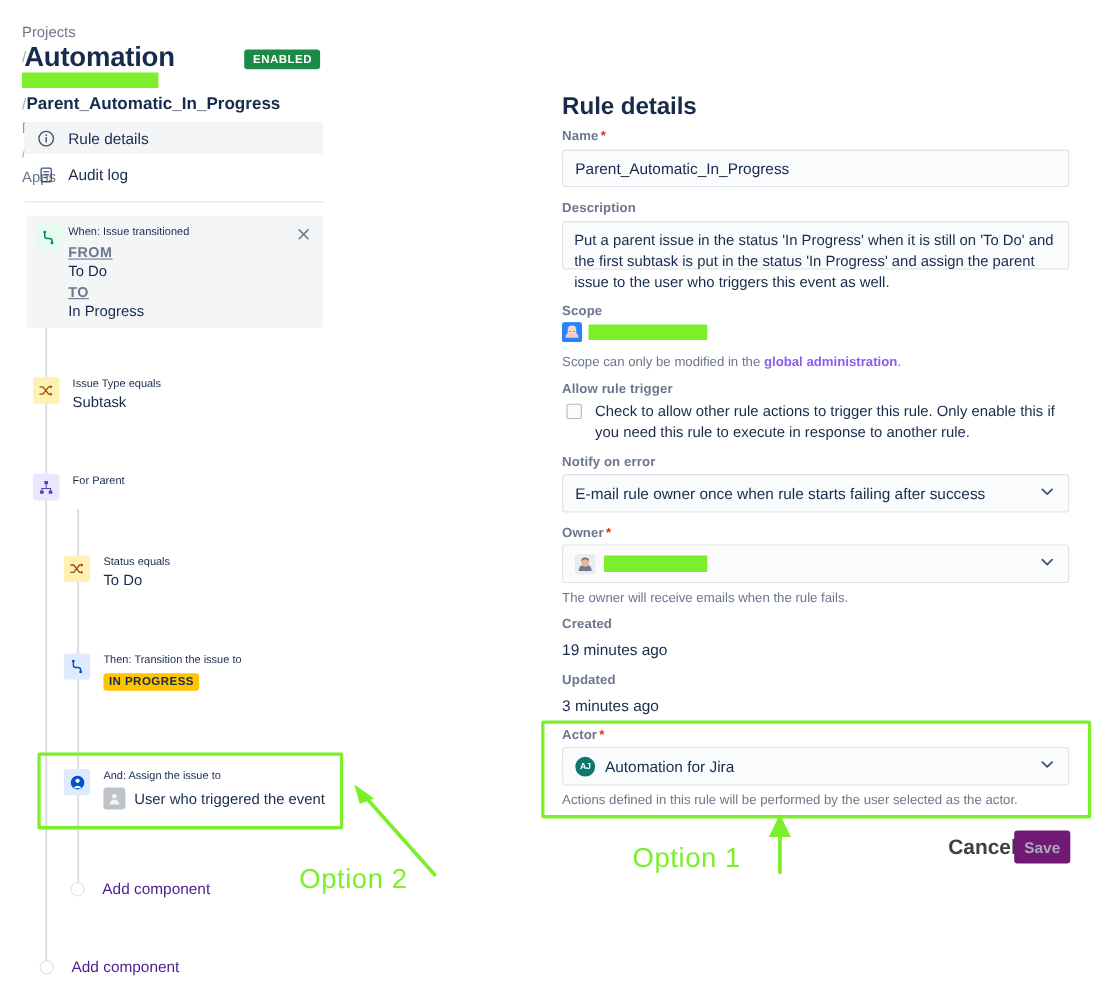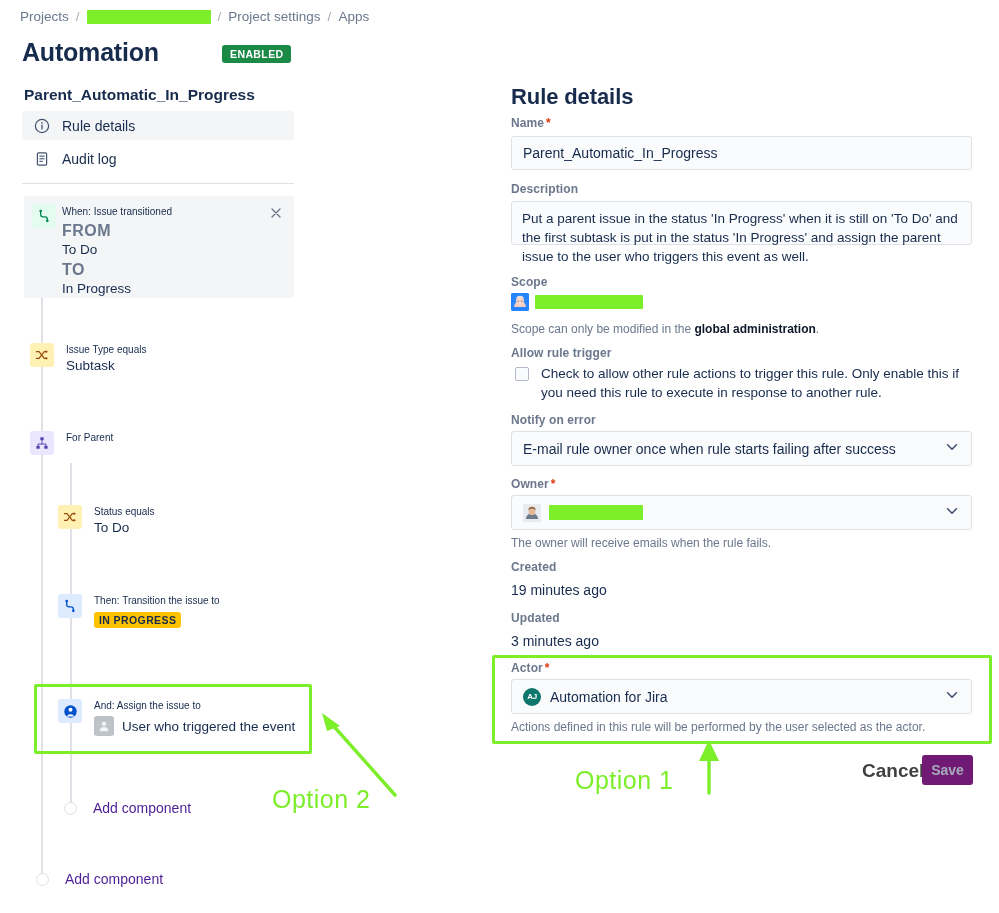--- a/index.html
+++ b/index.html
@@ -9,23 +9,23 @@
     background: #ffffff;
     font-family: "Liberation Sans", sans-serif;
     color: #172B4D;
     position: relative;
     overflow: hidden;
     -webkit-font-smoothing: antialiased;
   }
 
   
   .breadcrumb {
-    position: absolute; left: 20px; top: 9px;
-    display: flex; align-items: center; gap: 7px;
-    font-size: 13.5px; color: #6B778C;
+    position: absolute; left: 20px; top: 22px;
+    display: flex; gap: 7px;
+    font-size: 13.5px; color: #6B778C; flex-direction: column;
   }
   .breadcrumb a { color: #6B778C; text-decoration: none; }
   .bc-sep { color: #A5ADBA; }
   .redact {
     display: inline-block;
     background: #7CEE2A;
     height: 14px;
     border-radius: 1px;
   }
   .redact.bc { width: 124px; vertical-align: -2px; }
@@ -83,22 +83,22 @@
   .flow-node { position: absolute; }
   .node-ico {
     position: absolute; left: 0; top: 0;
     width: 24px; height: 24px; border-radius: 3px;
     display: flex; align-items: center; justify-content: center;
   }
   .node-body { margin-left: 36px; }
   .node-title { font-size: 10px; color: #172B4D; line-height: 1.3; }
   .node-sub   { font-size: 13.5px; color: #172B4D; margin-top: 2px; }
   .node-label-small {
-    font-size: 16px; font-weight: bold; color: #6B778C;
-    letter-spacing: 0.5px; margin-top: 4px;
+    font-size: 13px; font-weight: bold; color: #6B778C;
+    letter-spacing: 0.5px; margin-top: 4px; text-decoration: underline;
   }
 
   
   #node-trigger {
     left: 24px; top: 196px; width: 270px; height: 102px;
     background: #F4F5F7; border-radius: 3px;
   }
   #node-trigger .node-ico { left: 8px; top: 8px; background: #E3FCEF; }
   #node-trigger .node-body { margin-left: 38px; padding-top: 9px; }
   .close-x {
@@ -177,21 +177,21 @@
     position: absolute; left: 11px; top: 84px;
     font-size: 22px; font-weight: bold; color: #172B4D;
     letter-spacing: -0.1px;
   }
   .field-label {
     font-size: 12px; font-weight: bold; color: #6B778C;
     letter-spacing: 0.1px;
   }
   .req { color: #DE350B; font-size: 12px; margin-left: 2px; }
   .help-text { font-size: 12px; color: #6B778C; }
-  .help-text a { color: #0f172a; text-decoration: none; font-weight: bold; }
+  .help-text a { color: #8b5cf6; text-decoration: none; font-weight: bold; }
 
   .input-box {
     background: #FAFBFC;
     border: 1px solid #DFE1E6;
     border-radius: 3px;
     font-size: 14px; color: #172B4D;
     padding: 8px 11px;
   }
   .select-box {
     background: #FAFBFC;

